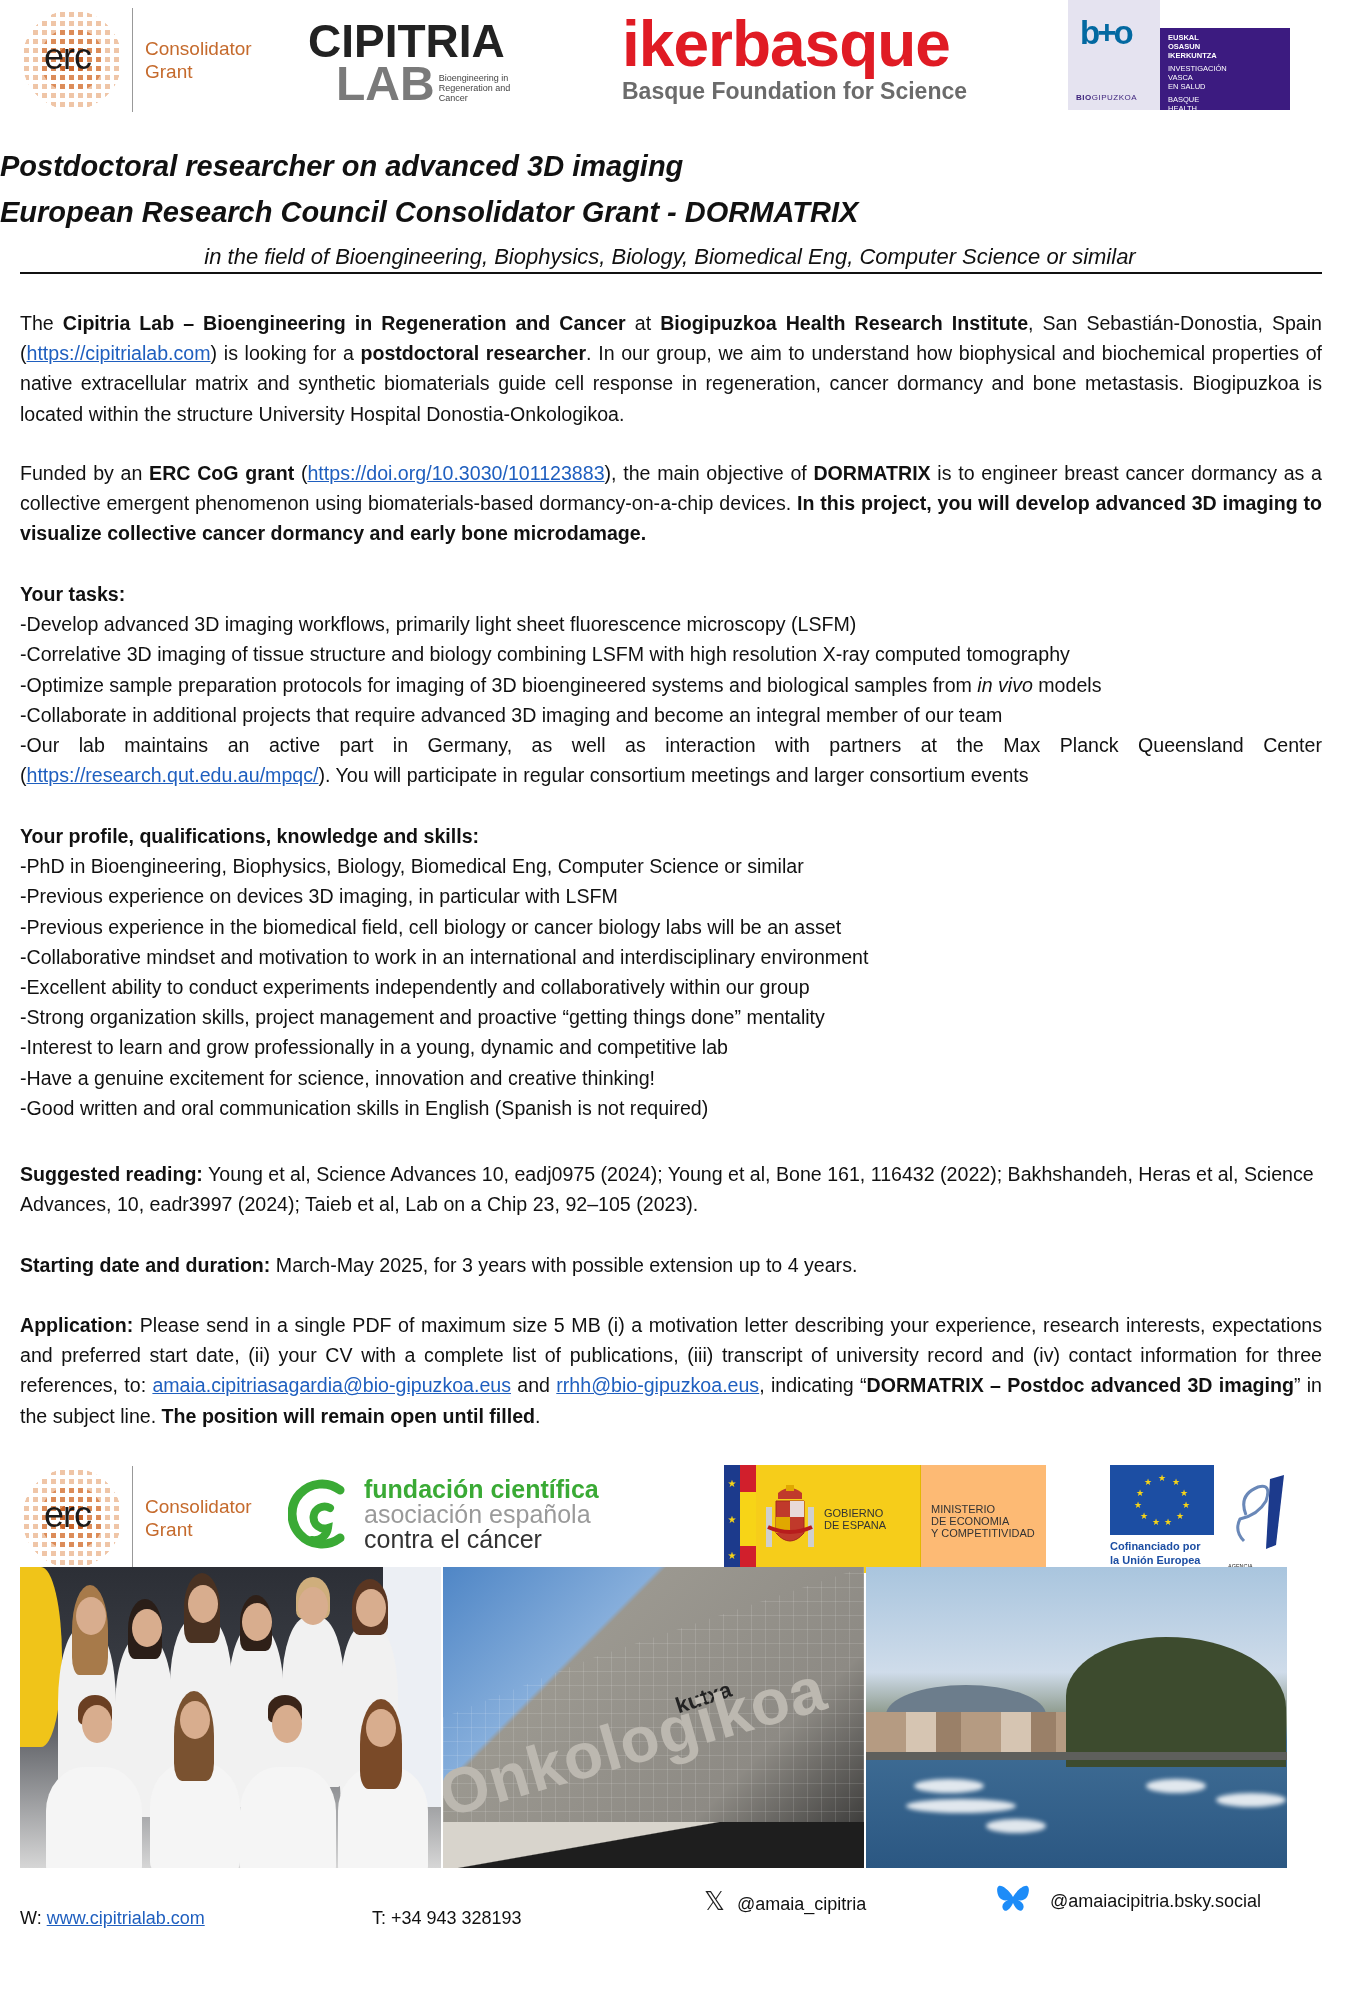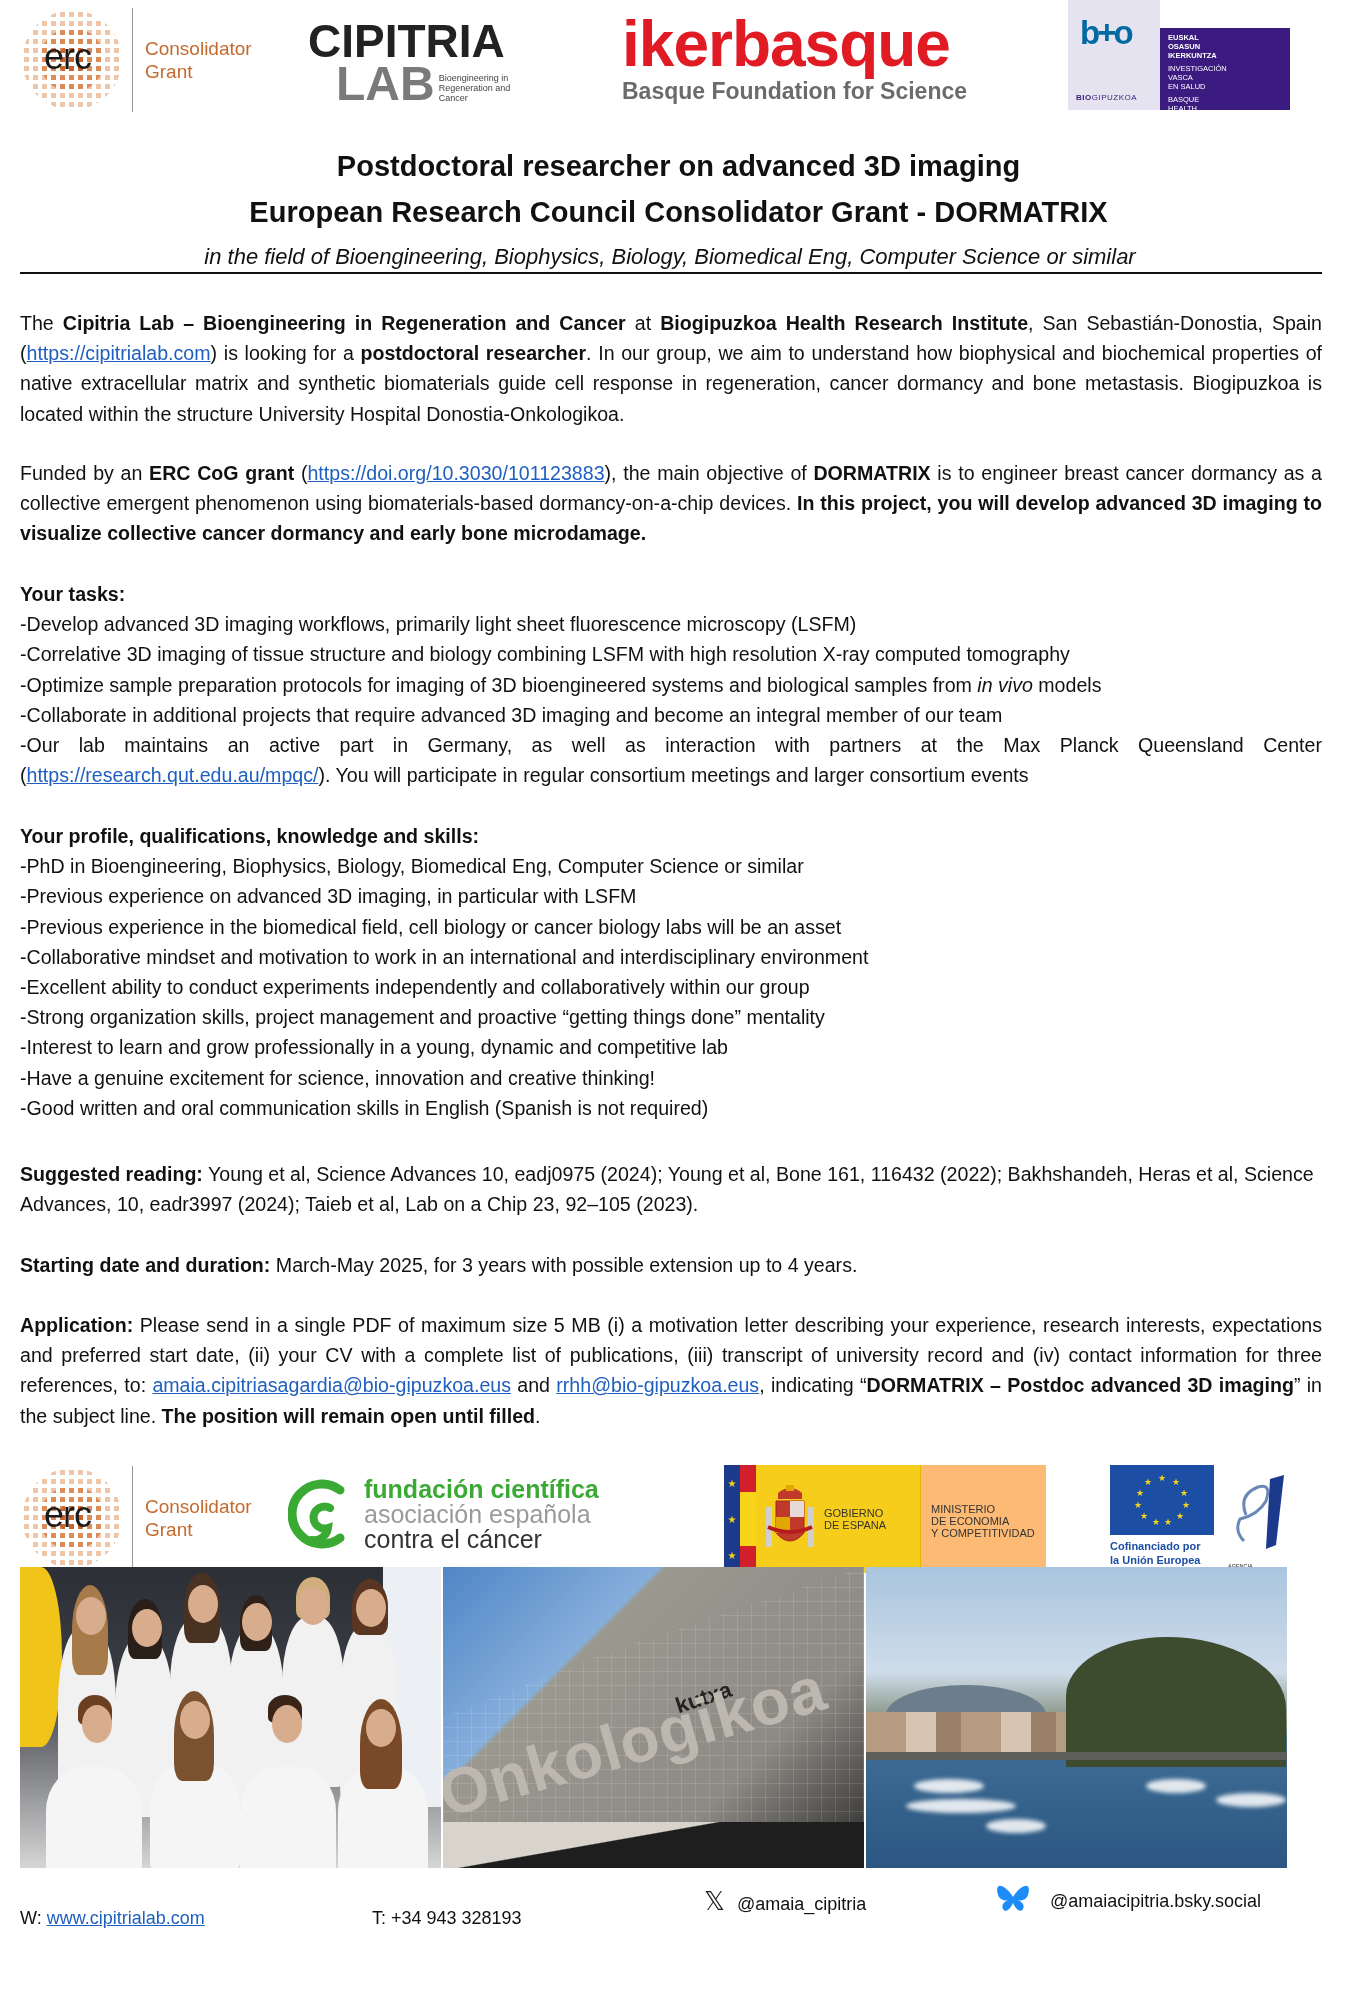--- a/index.html
+++ b/index.html
@@ -30,21 +30,21 @@
   .bio { display: flex; width: 222px; height: 110px; }
   .bio-left { width: 92px; background: #e5e3f0; position: relative; }
   .bio-mark { position: absolute; left: 12px; top: 14px; font-size: 33px; font-weight: 900; color: #0369a1; letter-spacing: -3px; }
   .bio-name { position: absolute; left: 8px; bottom: 8px; font-size: 8px; color: #3a1f7a; letter-spacing: 0.5px; }
   .bio-name b { font-weight: 900; }
   .bio-right { flex: 1; background: #3c1b80; color: #fff; font-size: 7.5px; font-weight: 700; line-height: 9px; padding: 5px 8px; box-sizing: border-box; margin-top: 28px; }
   .bio-right .grp { margin-bottom: 4px; }
   .bio-right .grp.light { font-weight: 400; }
 
   
-  .title { left: 0; width: 1357px; text-align: center; font-weight: 700; font-size: 29px; color: #111; }
+  .title { left: 0; width: 1357px; text-align: left; font-weight: 700; font-size: 29px; color: #111; font-style: italic; }
   .subtitle { left: 20px; width: 1300px; text-align: center; font-style: italic; font-size: 22px; color: #111; }
   .rule { left: 20px; width: 1302px; height: 2px; background: #111; }
 
   
   .para { left: 20px; width: 1302px; font-size: 19.6px; line-height: 30.2px; color: #111; }
   .justify { text-align: justify; text-align-last: left; }
   .para b { font-weight: 700; }
   a.lnk { color: #1f5fbf; text-decoration: underline; }
   .list-item { display: block; }
 
@@ -166,21 +166,21 @@
   <span class="list-item">-Develop advanced 3D imaging workflows, primarily light sheet fluorescence microscopy (LSFM)</span>
   <span class="list-item">-Correlative 3D imaging of tissue structure and biology combining LSFM with high resolution X-ray computed tomography</span>
   <span class="list-item"><span>-Optimize sample preparation protocols for imaging of 3D bioengineered systems and biological samples from </span><i>in vivo</i><span> models</span></span>
   <span class="list-item">-Collaborate in additional projects that require advanced 3D imaging and become an integral member of our team</span>
   <span class="list-item justify"><span>-Our lab maintains an active part in Germany, as well as interaction with partners at the Max Planck Queensland Center (</span><a class="lnk">https://research.qut.edu.au/mpqc/</a><span>). You will participate in regular consortium meetings and larger consortium events</span></span>
 </div>
 
 <div class="abs para" style="top:821px;">
   <b class="list-item">Your profile, qualifications, knowledge and skills:</b>
   <span class="list-item">-PhD in Bioengineering, Biophysics, Biology, Biomedical Eng, Computer Science or similar</span>
-  <span class="list-item">-Previous experience on advanced 3D imaging, in particular with LSFM</span>
+  <span class="list-item">-Previous experience on devices 3D imaging, in particular with LSFM</span>
   <span class="list-item">-Previous experience in the biomedical field, cell biology or cancer biology labs will be an asset</span>
   <span class="list-item">-Collaborative mindset and motivation to work in an international and interdisciplinary environment</span>
   <span class="list-item">-Excellent ability to conduct experiments independently and collaboratively within our group</span>
   <span class="list-item">-Strong organization skills, project management and proactive “getting things done” mentality</span>
   <span class="list-item">-Interest to learn and grow professionally in a young, dynamic and competitive lab</span>
   <span class="list-item">-Have a genuine excitement for science, innovation and creative thinking!</span>
   <span class="list-item">-Good written and oral communication skills in English (Spanish is not required)</span>
 </div>
 
 <div class="abs para" style="top:1159px;">

